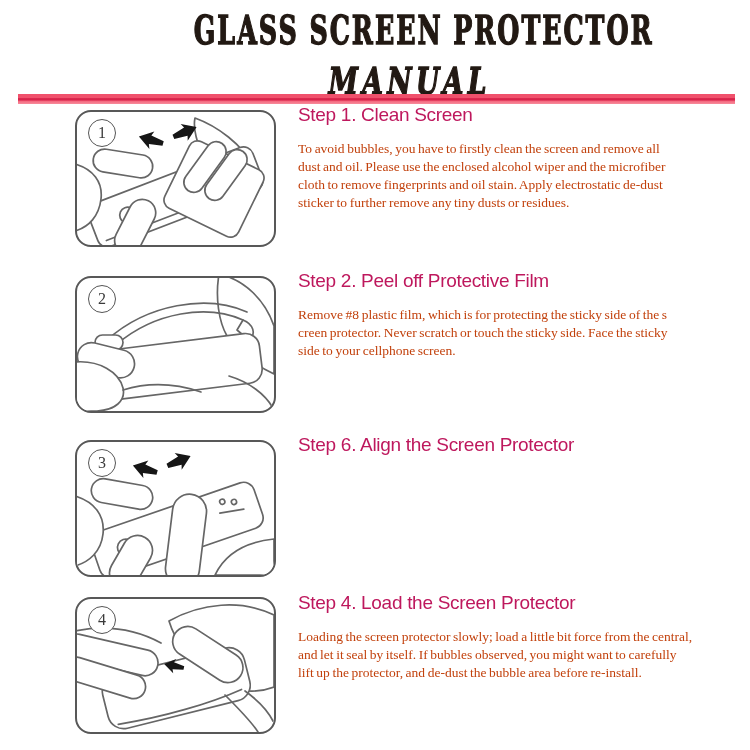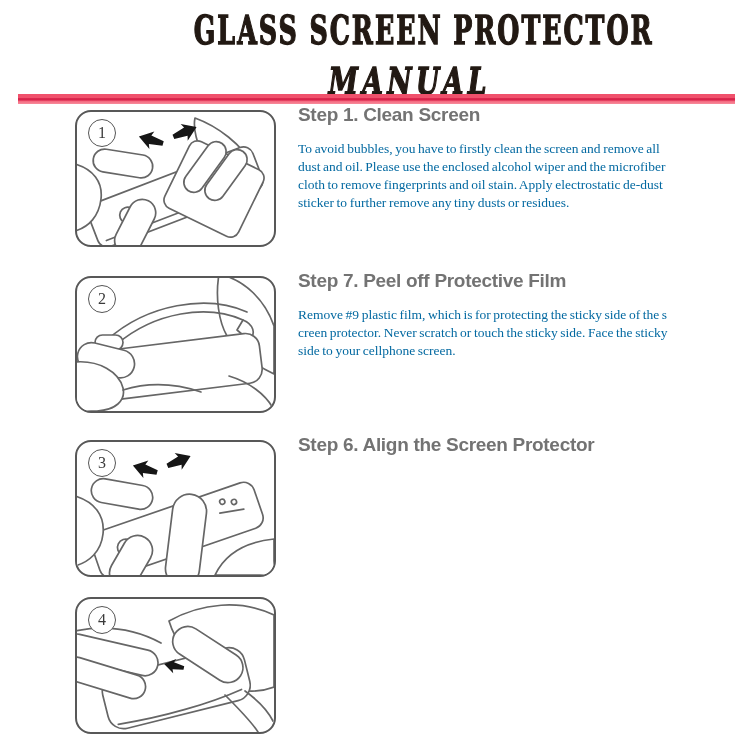--- a/index.html
+++ b/index.html
@@ -24,23 +24,23 @@
        border:2px solid #585858;border-radius:16px;overflow:hidden;}
   .b1{top:110px}.b2{top:276px}.b3{top:440px}.b4{top:597px}
   .box svg.art{position:absolute;left:0;top:0;width:100%;height:100%;}
   .badge{position:absolute;left:11px;top:7px;width:26px;height:26px;border:1.5px solid #555;
          border-radius:50%;background:#fff;z-index:2;display:flex;align-items:center;justify-content:center;
          font-family:"Liberation Serif",serif;font-size:16px;color:#3a3a3a;}
 
   
   .text{position:absolute;left:298px;width:452px;}
   .t1{top:103px}.t2{top:269px}.t3{top:433px}.t4{top:591px}
-  .step-heading{margin:0;font-size:19px;font-weight:700;letter-spacing:-0.3px;color:#737373;line-height:24px;}
+  .step-heading{margin:0;font-size:19px;font-weight:400;letter-spacing:-0.3px;color:#be185d;line-height:24px;}
   .step-body{margin:13px 0 0 0;font-family:"Liberation Serif",serif;font-size:13.5px;line-height:18px;
-             color:#0369a1;white-space:pre-line;word-spacing:-0.8px;}
+             color:#c2410c;white-space:pre-line;word-spacing:-0.8px;}
 </style>
 </head>
 <body>
 
 <svg width="0" height="0" style="position:absolute" aria-hidden="true">
   <defs>
     <path id="arrow-glyph" d="M-14,-2.5 L1,-5 L-1,-10 L14,0 L-1,10 L1,5 L-14,2.5 Z"></path>
   </defs>
 </svg>
 
@@ -95,22 +95,22 @@
         </g>
         <rect x="18" y="57" width="28" height="15" rx="7.5" fill="#fff"></rect>
         <rect x="0" y="68" width="58" height="28" rx="14" fill="#fff" transform="rotate(14 28 82)"></rect>
         <path d="M-2,84 C22,82 42,94 46,110 C49,123 38,132 20,133 L-2,133 Z" fill="#fff"></path>
         <path d="M46,112 C72,104 100,106 124,114"></path>
         <path d="M152,98 C172,104 188,116 196,130"></path>
       </g>
     </svg>
   </div>
   <div class="text t2">
-    <h2 class="step-heading">Step 7. Peel off Protective Film</h2>
-    <p class="step-body">Remove #9 plastic film, which is for protecting the sticky side of the s
+    <h2 class="step-heading">Step 2. Peel off Protective Film</h2>
+    <p class="step-body">Remove #8 plastic film, which is for protecting the sticky side of the s
 creen protector. Never scratch or touch the sticky side. Face the sticky
 side to your cellphone screen.</p>
   </div>
 
   <div class="box b3">
     <div class="badge">3</div>
     <svg class="art" viewBox="0 0 197 133">
       <g stroke="#666" stroke-width="1.7" fill="none" stroke-linecap="round" stroke-linejoin="round">
         <g transform="rotate(-19 100 88)">
           <rect x="14" y="64" width="172" height="48" rx="11" fill="#fff"></rect>
@@ -146,15 +146,19 @@
         <rect x="-14" y="42" width="96" height="26" rx="13" fill="#fff" transform="rotate(13 30 55)"></rect>
         <rect x="-14" y="66" width="84" height="24" rx="12" fill="#fff" transform="rotate(17 25 78)"></rect>
         <path d="M-2,32 C28,26 58,30 84,44"></path>
         <path d="M148,96 C162,110 174,122 181,133"></path>
         <path d="M168,92 C182,102 192,114 196,122"></path>
         <use href="#arrow-glyph" fill="#161616" stroke="none" transform="translate(97,67) rotate(192) scale(0.72)"></use>
       </g>
     </svg>
   </div>
   <div class="text t4">
+    <h2 class="step-heading">Step 4. Load the Screen Protector</h2>
+    <p class="step-body">Loading the screen protector slowly; load a little bit force from the central,
+and let it seal by itself. If bubbles observed, you might want to carefully
+lift up the protector, and de-dust the bubble area before re-install.</p>
   </div>
 
 </div>
 
 </body></html>

